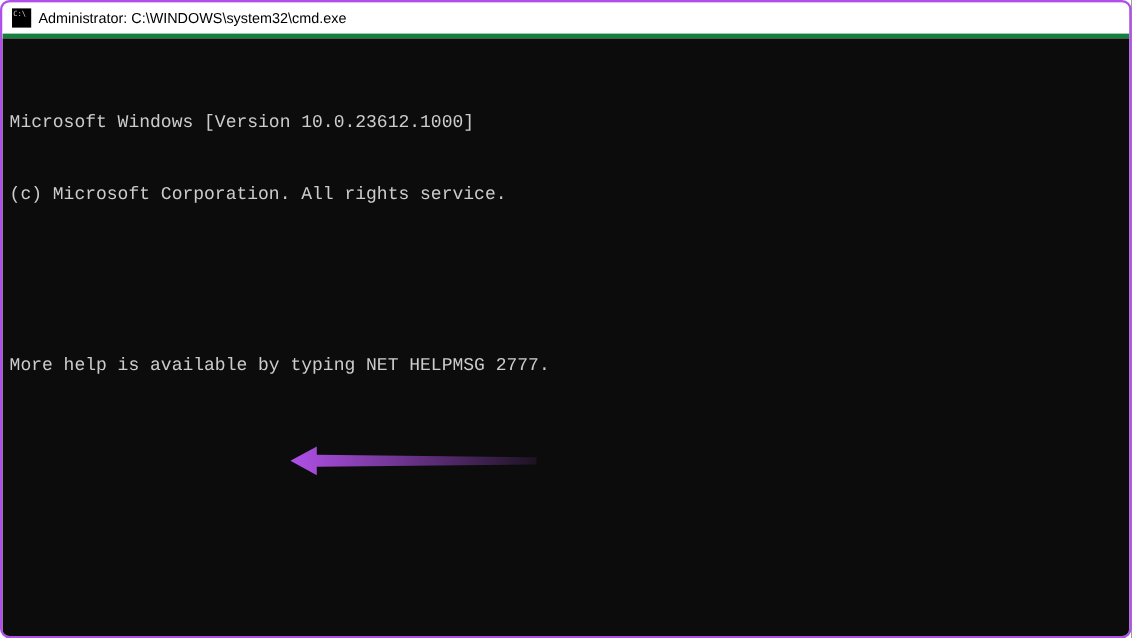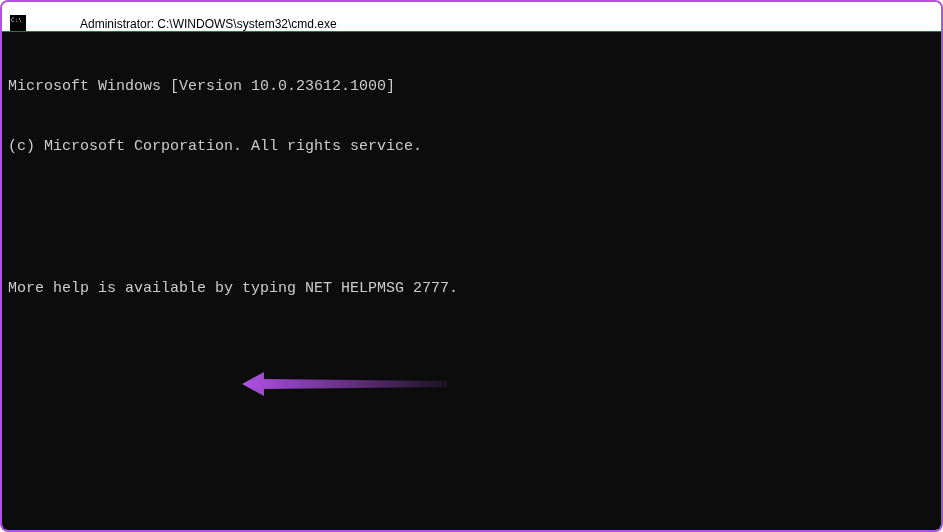--- a/index.html
+++ b/index.html
@@ -19,28 +19,27 @@
     }
     .window {
       width: 100%;
       height: 100%;
       display: flex;
       flex-direction: column;
     }
     .title-bar {
       height: 30px;
       background: #fff;
-      border-bottom: 1px solid #15803d;
+      border-bottom: 4px solid #15803d;
       display: flex;
-      align-items: flex-end;
+      align-items: center;
       padding: 0 8px;
       font-family: 'Segoe UI', Tahoma, sans-serif;
       font-size: 12px;
       color: #000;
-      gap: 48px;
     }
     .title-icon {
       width: 16px;
       height: 16px;
       margin-right: 6px;
       background: #000;
       position: relative;
       display: flex;
       align-items: center;
       justify-content: center;
@@ -54,21 +53,21 @@
       top: 1px;
       left: 1px;
     }
     .title-text {
       flex: 1;
     }
     .terminal {
       flex: 1;
       background: #0c0c0c;
       color: #cccccc;
-      padding: 4px 6px;
+      padding: 20px 6px;
       font-size: 15px;
       line-height: 1.35;
       overflow: hidden;
       white-space: pre;
       position: relative;
     }
     .line {
       display: block;
     }
     .arrow {

